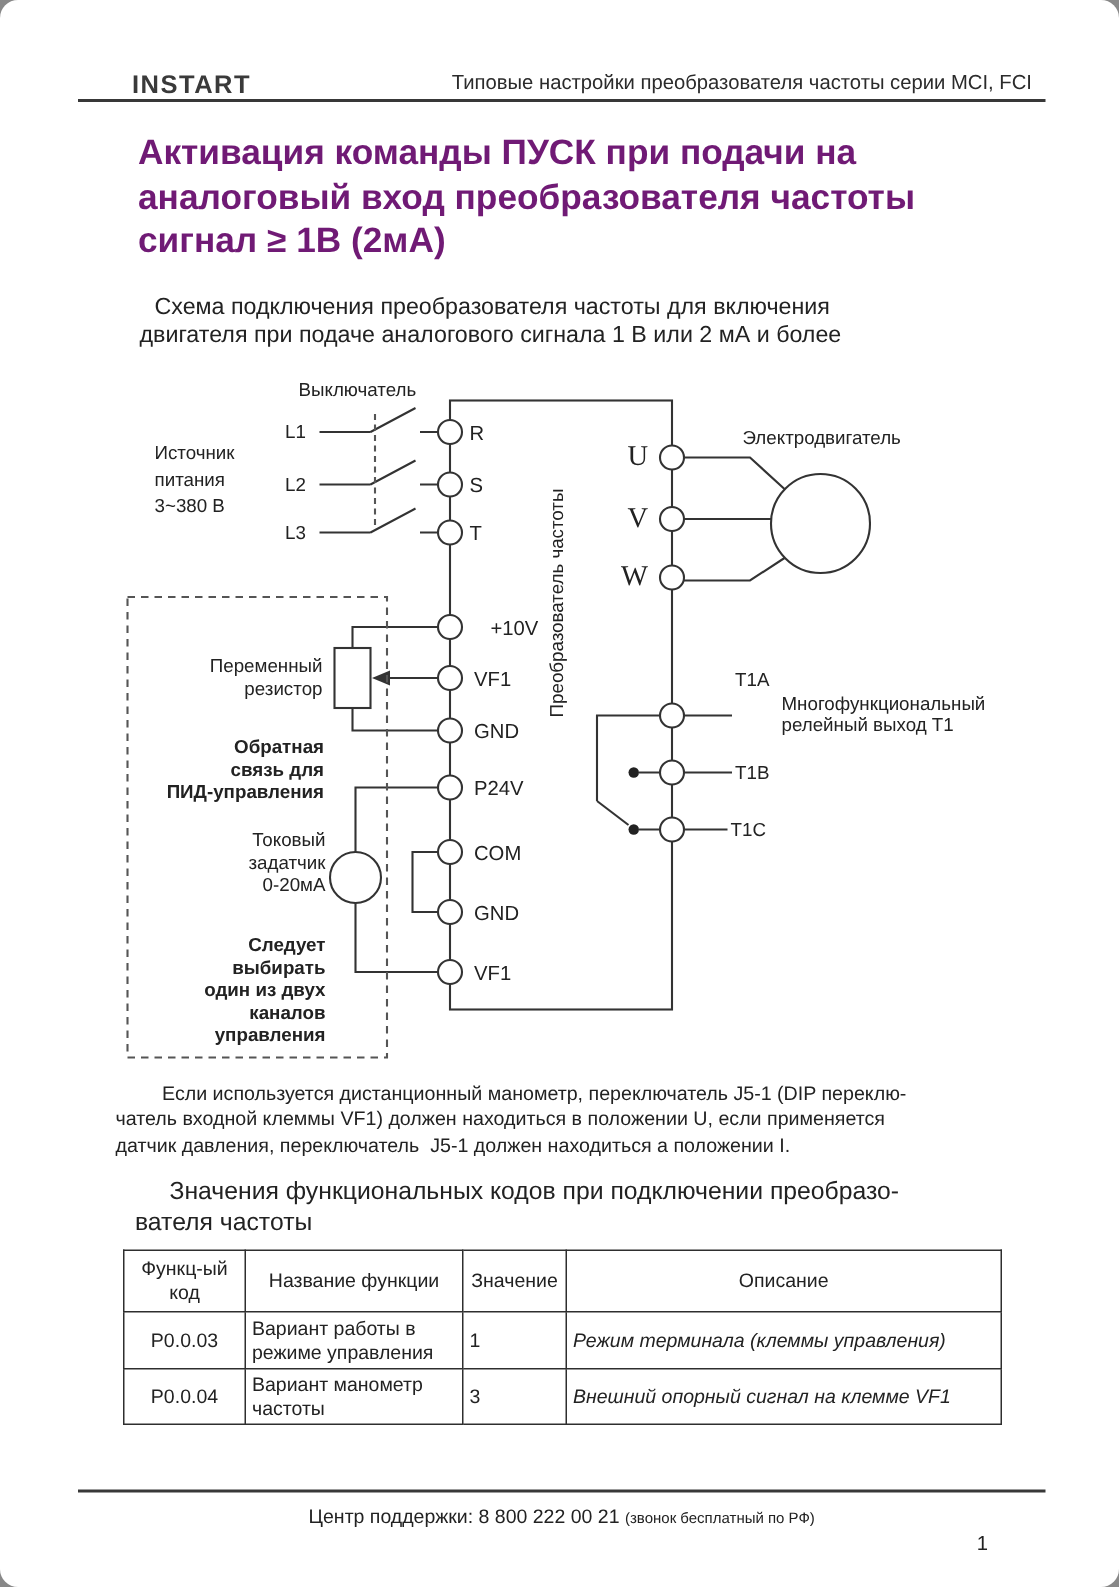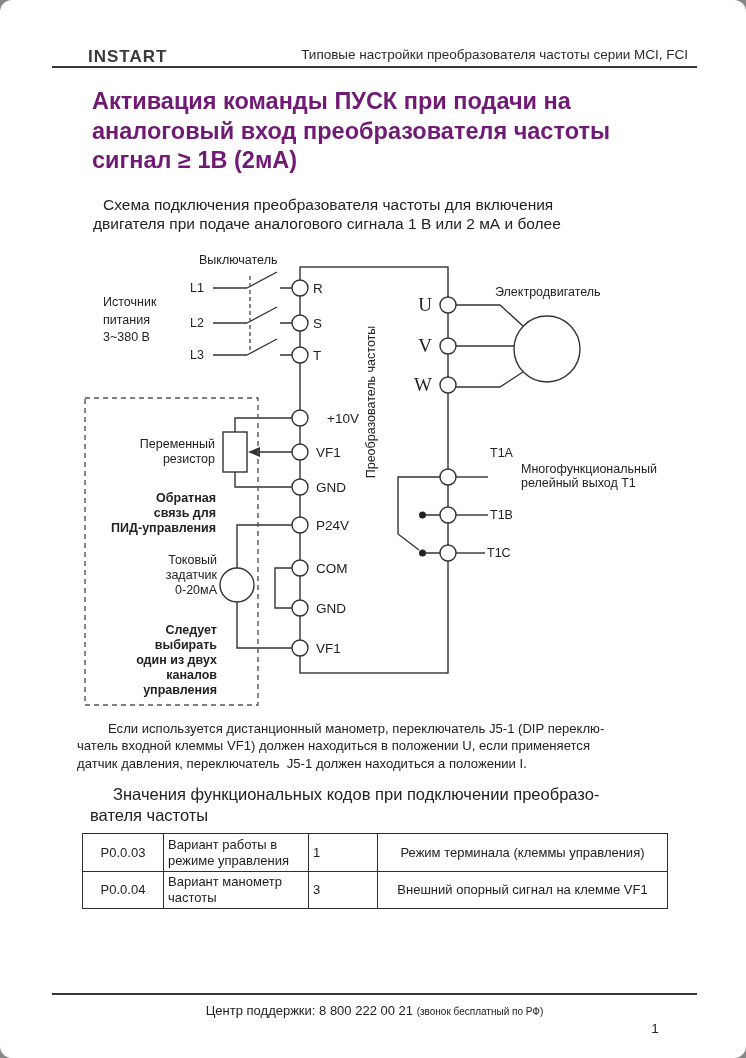--- a/index.html
+++ b/index.html
@@ -26,21 +26,21 @@
   .j5{left:77px;top:720px;width:545px;font-size:13.1px;line-height:17.3px;text-indent:31px;}
   .tcaption{left:90px;top:784px;width:580px;font-size:16.5px;line-height:21px;text-indent:23px;}
   table.ftable{position:absolute;left:82px;top:833px;width:585px;border-collapse:collapse;
         table-layout:fixed;font-size:13px;line-height:16px;}
   table.ftable td,table.ftable th{border:1.5px solid #2e2e2e;font-weight:400;padding:2px 4px;
         vertical-align:middle;overflow:hidden;}
   th.hdr{text-align:center;white-space:pre-line;}
   td.code{text-align:center;}
   td.name{text-align:left;padding-left:8px;white-space:pre-line;vertical-align:middle;}
   td.val{text-align:left;padding-left:5px;vertical-align:top;padding-top:6px;}
-  td.desc{text-align:center;padding-left:8px;}
+  td.desc{text-align:left;padding-left:8px;font-style:italic;}
   .footline{left:52px;top:1003px;width:645px;text-align:center;font-size:13px;}
   .footsmall{font-size:10px;}
   .email{left:52px;top:1021px;width:645px;text-align:center;font-size:13px;}
   .pagenum{left:640px;top:1021px;width:30px;font-size:13.5px;text-align:center;}
   svg.diagram{position:absolute;left:0;top:0;pointer-events:none;}
 </style>
 </head>
 <body>
 
 <div class="page">
@@ -163,20 +163,27 @@
 вателя частоты</div>
 
   <table class="ftable">
     <colgroup>
         <col style="width:81px">
         <col style="width:145px">
         <col style="width:69px">
         <col style="width:290px">
       </colgroup>
     <tbody>
+        <tr style="height:41px;">
+      <th class="hdr">Функц-ый
+код</th>
+      <th class="hdr">Название функции</th>
+      <th class="hdr">Значение</th>
+      <th class="hdr">Описание</th>
+    </tr>
     <tr style="height:38px;">
       <td class="code">P0.0.03</td>
       <td class="name">Вариант работы в
 режиме управления</td>
       <td class="val">1</td>
       <td class="desc">Режим терминала (клеммы управления)</td>
     </tr>
     <tr style="height:37px;">
       <td class="code">P0.0.04</td>
       <td class="name">Вариант манометр

